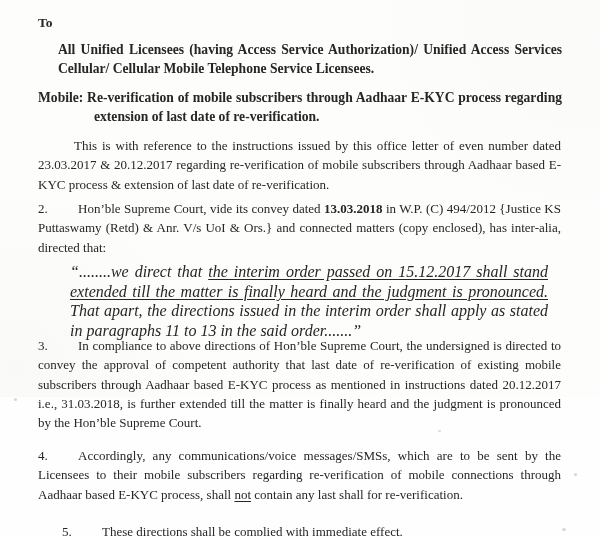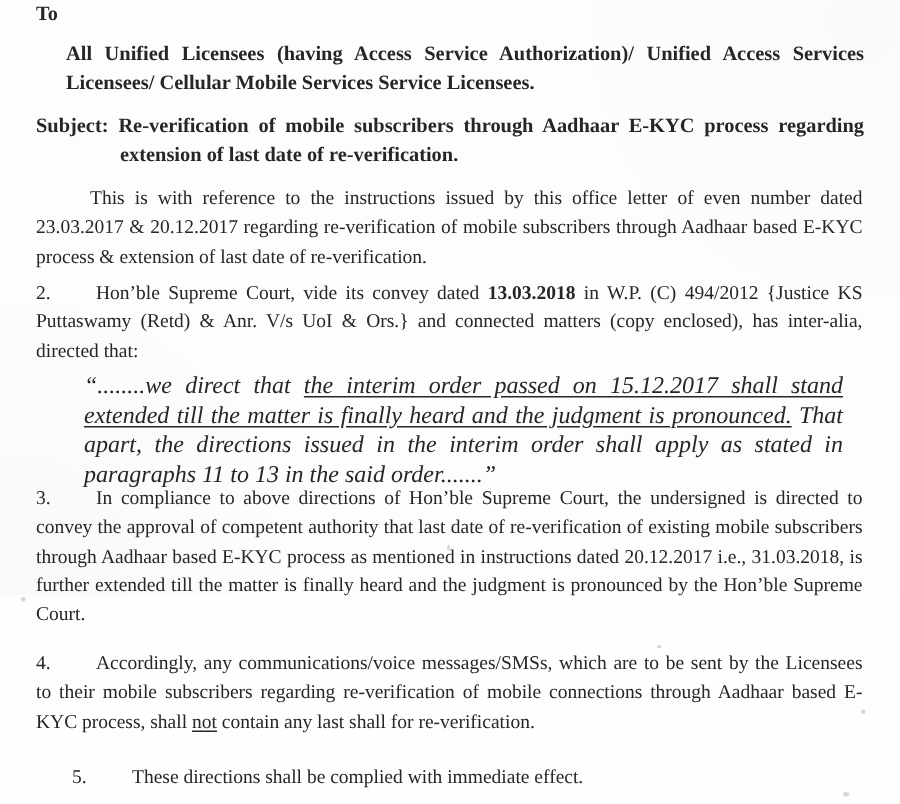--- a/index.html
+++ b/index.html
@@ -13,21 +13,21 @@
     font-family: "Liberation Serif", "DejaVu Serif", serif;
     color: #262626;
     overflow: hidden;
     position: relative;
   }
   .page {
     position: relative;
     width: 600px;
     height: 397px;
     background: #fdfdfc;
-    padding: 0;
+    padding: 14px;
     box-sizing: border-box;
   }
   
   .page::after {
     content: "";
     position: absolute;
     inset: 0;
     pointer-events: none;
     background:
       radial-gradient(circle at 96% 4%, rgba(0,0,0,0.012), rgba(0,0,0,0) 32%),
@@ -128,25 +128,25 @@
   <span class="speck" style="left:14px; top:398px; width:3px; height:3px;"></span>
   <span class="speck" style="left:438px; top:430px; width:3px; height:2px;"></span>
   <span class="speck" style="left:574px; top:473px; width:3px; height:3px;"></span>
   <span class="speck" style="left:298px; top:363px; width:2px; height:4px;"></span>
   <span class="speck" style="left:562px; top:528px; width:4px; height:3px;"></span>
 
   <div class="content">
 
     <div class="to-line">To</div>
 
-    <div class="addressee">All Unified Licensees (having Access Service Authorization)/ Unified Access Services Licensees/ Cellular Mobile Services Service Licensees.</div>
+    <div class="addressee">All Unified Licensees (having Access Service Authorization)/ Unified Access Services Cellular/ Cellular Mobile Telephone Service Licensees.</div>
 
     <div class="subject">
       <div class="subject-wrap">
-        <span>Subject:</span>
+        <span>Mobile:</span>
         <span class="subj-body">Re-verification of mobile subscribers through Aadhaar E-KYC process regarding extension of last date of re-verification.</span>
       </div>
     </div>
 
     <div class="para p1">
       <span>This is with reference to the instructions issued by this office letter of even number dated 23.03.2017 &amp; 20.12.2017 regarding re-verification of mobile subscribers through Aadhaar based E-KYC process &amp; extension of last date of re-verification.</span>
     </div>
 
     <div class="para p2">
       <span class="num">2.</span><span>Hon’ble Supreme Court, vide its convey dated </span><b>13.03.2018</b><span> in W.P. (C) 494/2012 {Justice KS Puttaswamy (Retd) &amp; Anr. V/s UoI &amp; Ors.} and connected matters (copy enclosed), has inter-alia, directed that:</span>

